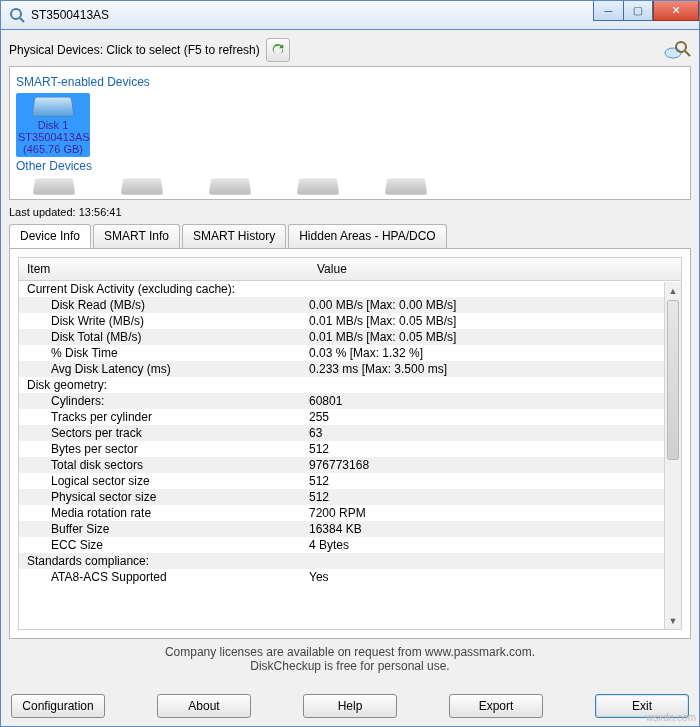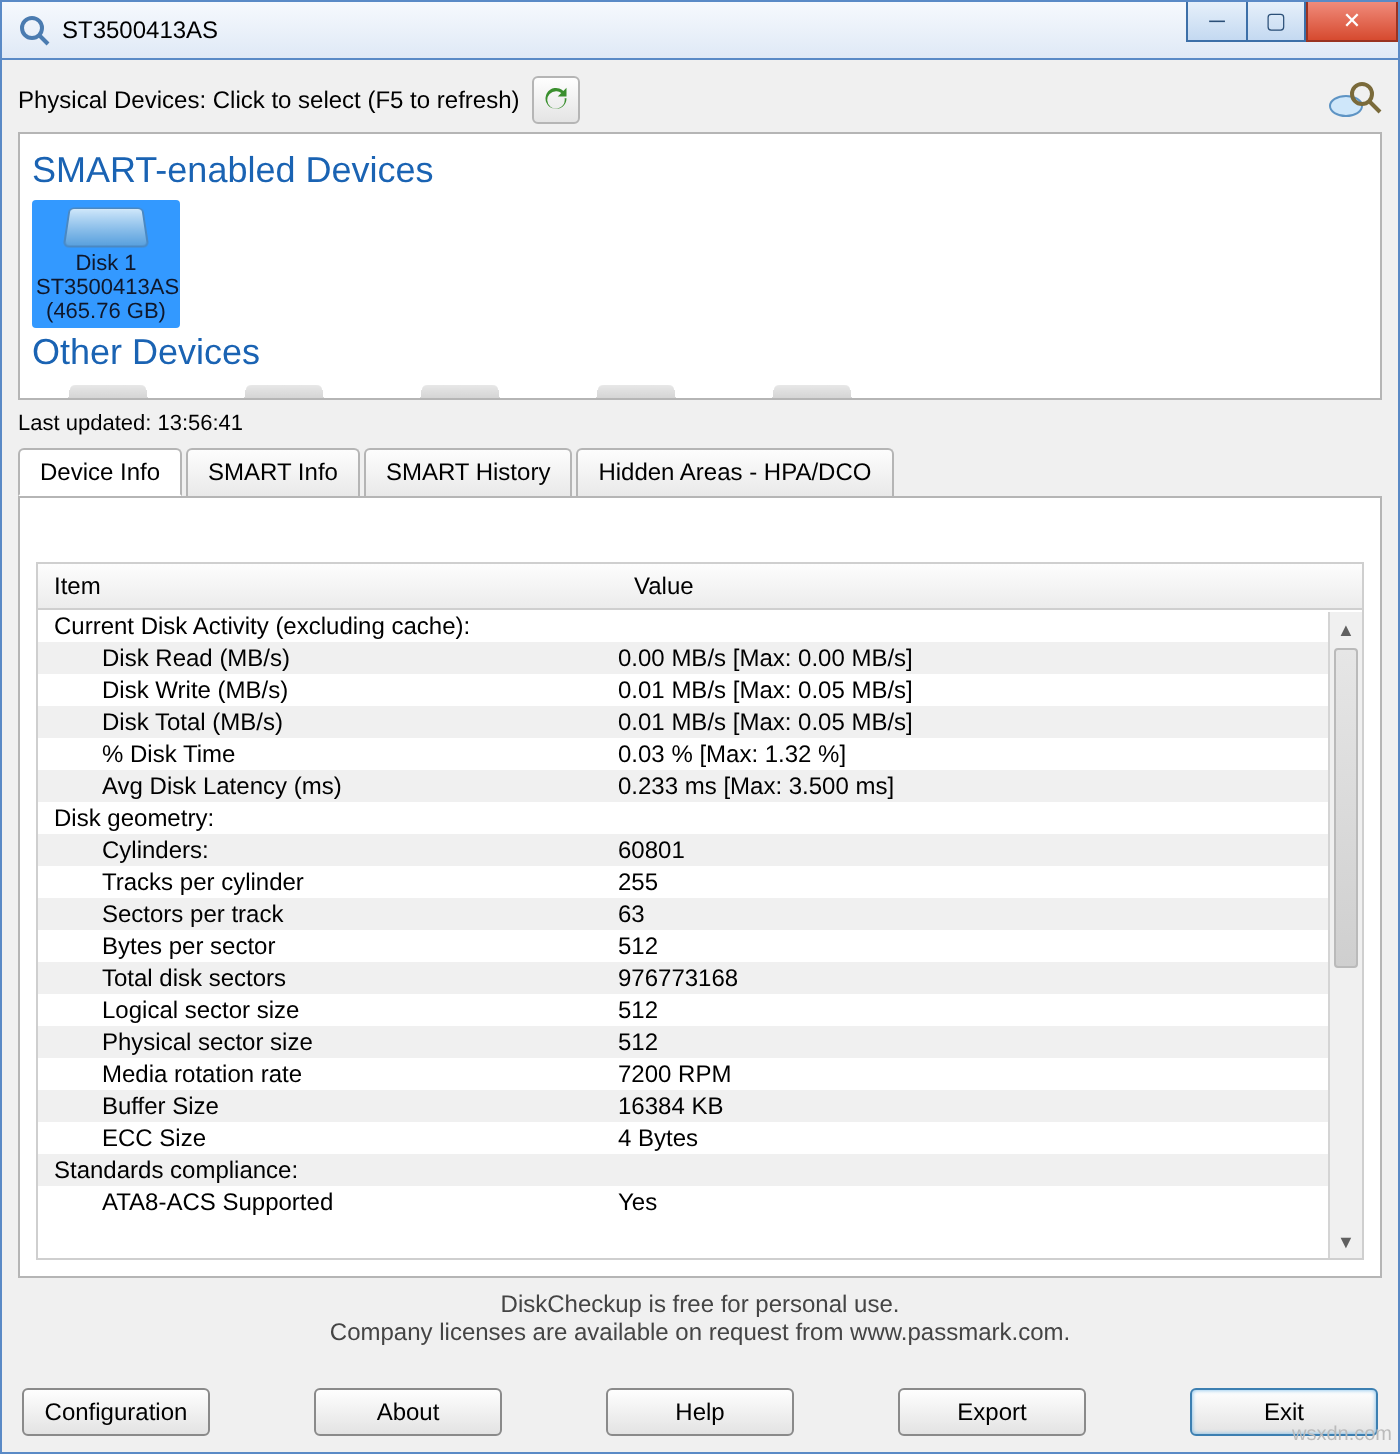--- a/index.html
+++ b/index.html
@@ -18,40 +18,40 @@
 .client { border: 1px solid #5a8ac6; border-top: none; height: 697px; background: #f0f0f0; padding: 8px; display: flex; flex-direction: column; }
 
 
 .toprow { display: flex; align-items: center; gap: 6px; margin-bottom: 4px; }
 .toprow .lbl { color: #000; }
 .iconbtn { width: 24px; height: 24px; border: 1px solid #b5b5b5; background: linear-gradient(#fefefe,#e4e4e4); border-radius: 3px; display: flex; align-items: center; justify-content: center; }
 .mag { margin-left: auto; width: 28px; height: 22px; }
 
 
 .devpanel { border: 1px solid #b5b5b5; background: #fff; height: 134px; padding: 6px; overflow: hidden; position: relative; }
-.sechdr { color: #1a63b3; font-size: 18px; margin-bottom: 4px; margin-top: 2px; }
+.sechdr { color: #1a63b3; font-size: 12px; margin-bottom: 4px; margin-top: 2px; }
 .diskitem { display: inline-block; text-align: center; width: 74px; padding: 2px; }
-.diskitem.sel { background: #3399ff; color: #0f172a; border-radius: 2px; }
+.diskitem.sel { background: #3399ff; color: #4c1d95; border-radius: 2px; }
 .diskitem .line1 { font-size: 11px; }
 .hdd-icon { width: 40px; height: 22px; margin: 0 auto 2px; background: linear-gradient(#cfe7fa,#5aa1de); border-radius: 3px; transform: perspective(60px) rotateX(25deg); border: 1px solid #4a88c2; }
 .hdd-small { width: 40px; height: 18px; margin: 0 6px; display: inline-block; background: linear-gradient(#e8e8e8,#bcbcbc); border-radius: 3px; transform: perspective(60px) rotateX(25deg); vertical-align: middle; }
 .otherrow { display: flex; gap: 36px; padding-left: 12px; margin-top: 2px; }
 
 
 .upd { margin: 6px 0; font-size: 11px; }
 
 
 .tabs { display: flex; border-bottom: 1px solid #b5b5b5; margin-bottom: -1px; }
 .tab { padding: 4px 10px; border: 1px solid #b5b5b5; background: linear-gradient(#fdfdfd,#e9e9e9); border-bottom: none; margin-right: 2px; border-radius: 3px 3px 0 0; cursor: default; }
 .tab.active { background: #fff; border-bottom: 1px solid #fff; position: relative; z-index: 2; }
 
 .tabbody { border: 1px solid #b5b5b5; background: #fff; flex: 1; padding: 8px; display: flex; flex-direction: column; position: relative; }
 
 
-.tbl { border: 1px solid #cfcfcf; flex: 1; overflow: hidden; position: relative; margin-top: 24px; }
+.tbl { border: 1px solid #cfcfcf; flex: 1; overflow: hidden; position: relative; }
 .thead { display: flex; background: linear-gradient(#fdfdfd,#ececec); border-bottom: 1px solid #cfcfcf; font-weight: normal; }
 .thead div { padding: 4px 8px; }
 .c1 { width: 290px; }
 .c2 { flex: 1; }
 .rows { height: 310px; overflow: hidden; }
 .row { display: flex; padding: 1px 0; }
 .row.alt { background: #f0f0f0; }
 .row .c1 { padding-left: 8px; }
 .row.ind .c1 { padding-left: 32px; }
 .row .c2 { }
@@ -220,22 +220,22 @@
         </div>
       <div class="scroll">
         <div class="arr up">▲</div>
         <div class="thumb"></div>
         <div class="arr dn">▼</div>
       </div>
     </div>
   </div>
 
   <div class="footer">
+    <div>Company licenses are available on request from www.passmark.com.</div>
     <div>DiskCheckup is free for personal use.</div>
-    <div>Company licenses are available on request from www.passmark.com.</div>
   </div>
 
   <div class="btnrow">
     <div class="btn">Configuration</div>
     <div class="btn">About</div>
     <div class="btn">Help</div>
     <div class="btn">Export</div>
     <div class="btn focus">Exit</div>
   </div>
 

